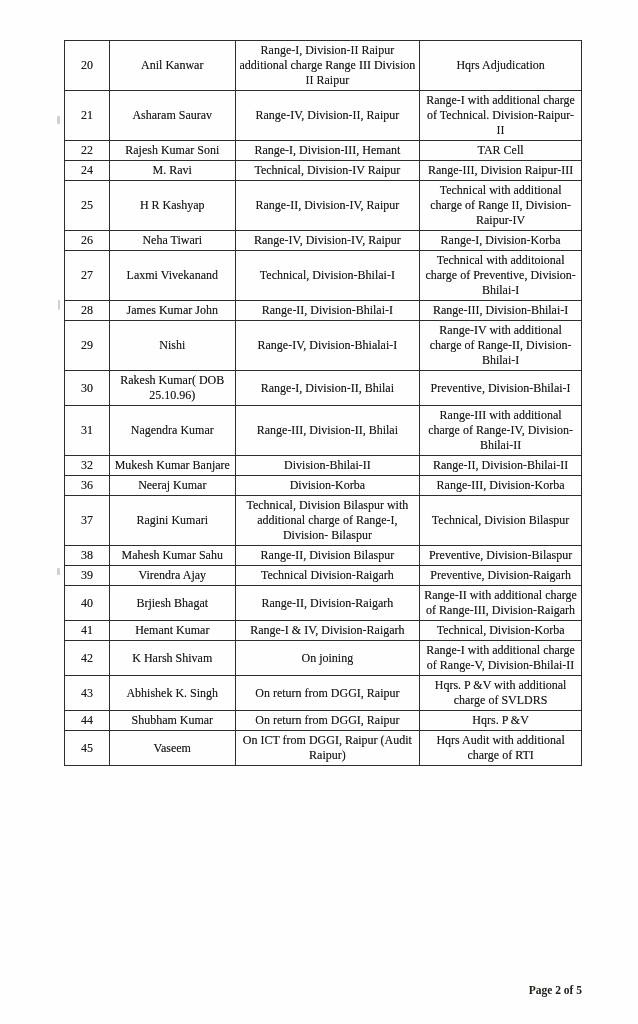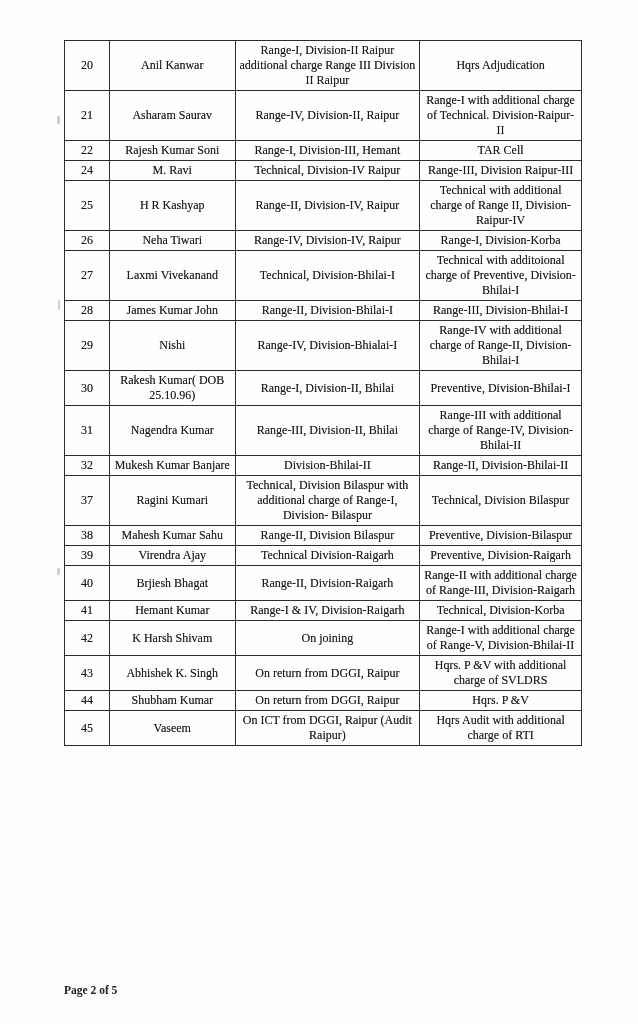--- a/index.html
+++ b/index.html
@@ -40,21 +40,21 @@
   }
   col.c-sno  { width: 8.7%; }
   col.c-name { width: 24.3%; }
   col.c-from { width: 35.7%; }
   col.c-to   { width: 31.3%; }
   .footer {
     position: absolute;
     left: 64px;
     top: 984px;
     width: 518px;
-    text-align: left;
+    text-align: right;
     font-size: 11.5px;
     font-weight: bold;
     color: #222019;
   }
   
   .scan-mark {
     position: absolute;
     background: rgba(90,90,90,0.28);
     border-radius: 1px;
   }
@@ -161,20 +161,26 @@
   <tr>
     <td>32</td>
     <td>Mukesh Kumar Banjare</td>
     <td>Division-Bhilai-II</td>
     <td>Range-II, Division-Bhilai-II</td>
   </tr>
 
 
 
 
+  <tr>
+    <td>36</td>
+    <td>Neeraj Kumar</td>
+    <td>Division-Korba</td>
+    <td>Range-III, Division-Korba</td>
+  </tr>
 
   <tr>
     <td>37</td>
     <td>Ragini Kumari</td>
     <td>Technical, Division Bilaspur with additional charge of Range-I, Division- Bilaspur</td>
     <td>Technical, Division Bilaspur</td>
   </tr>
 
   <tr>
     <td>38</td>

